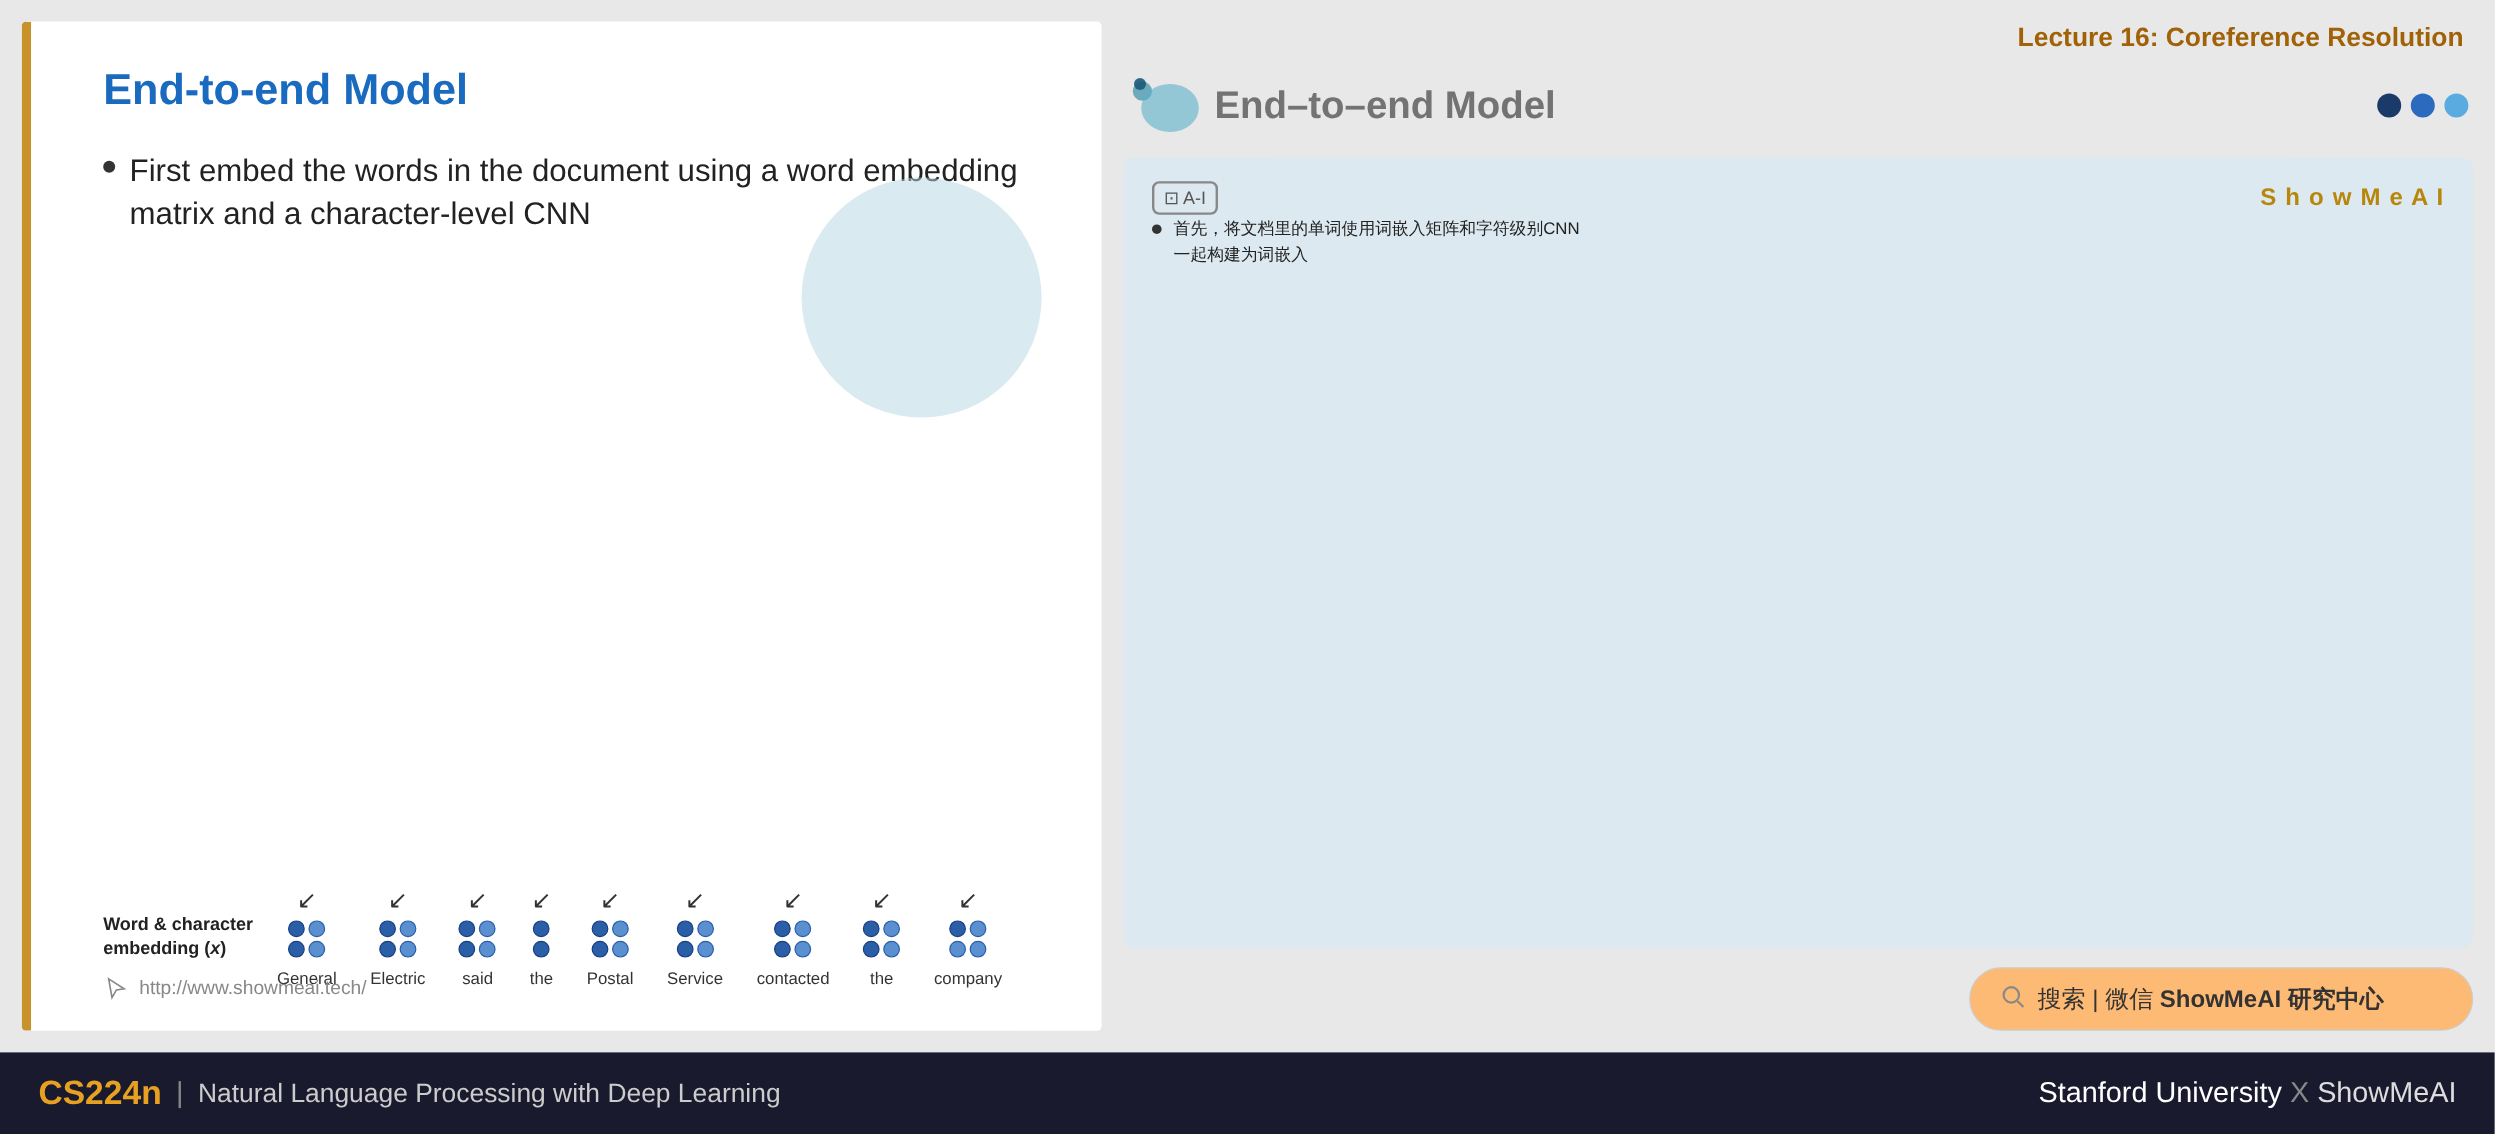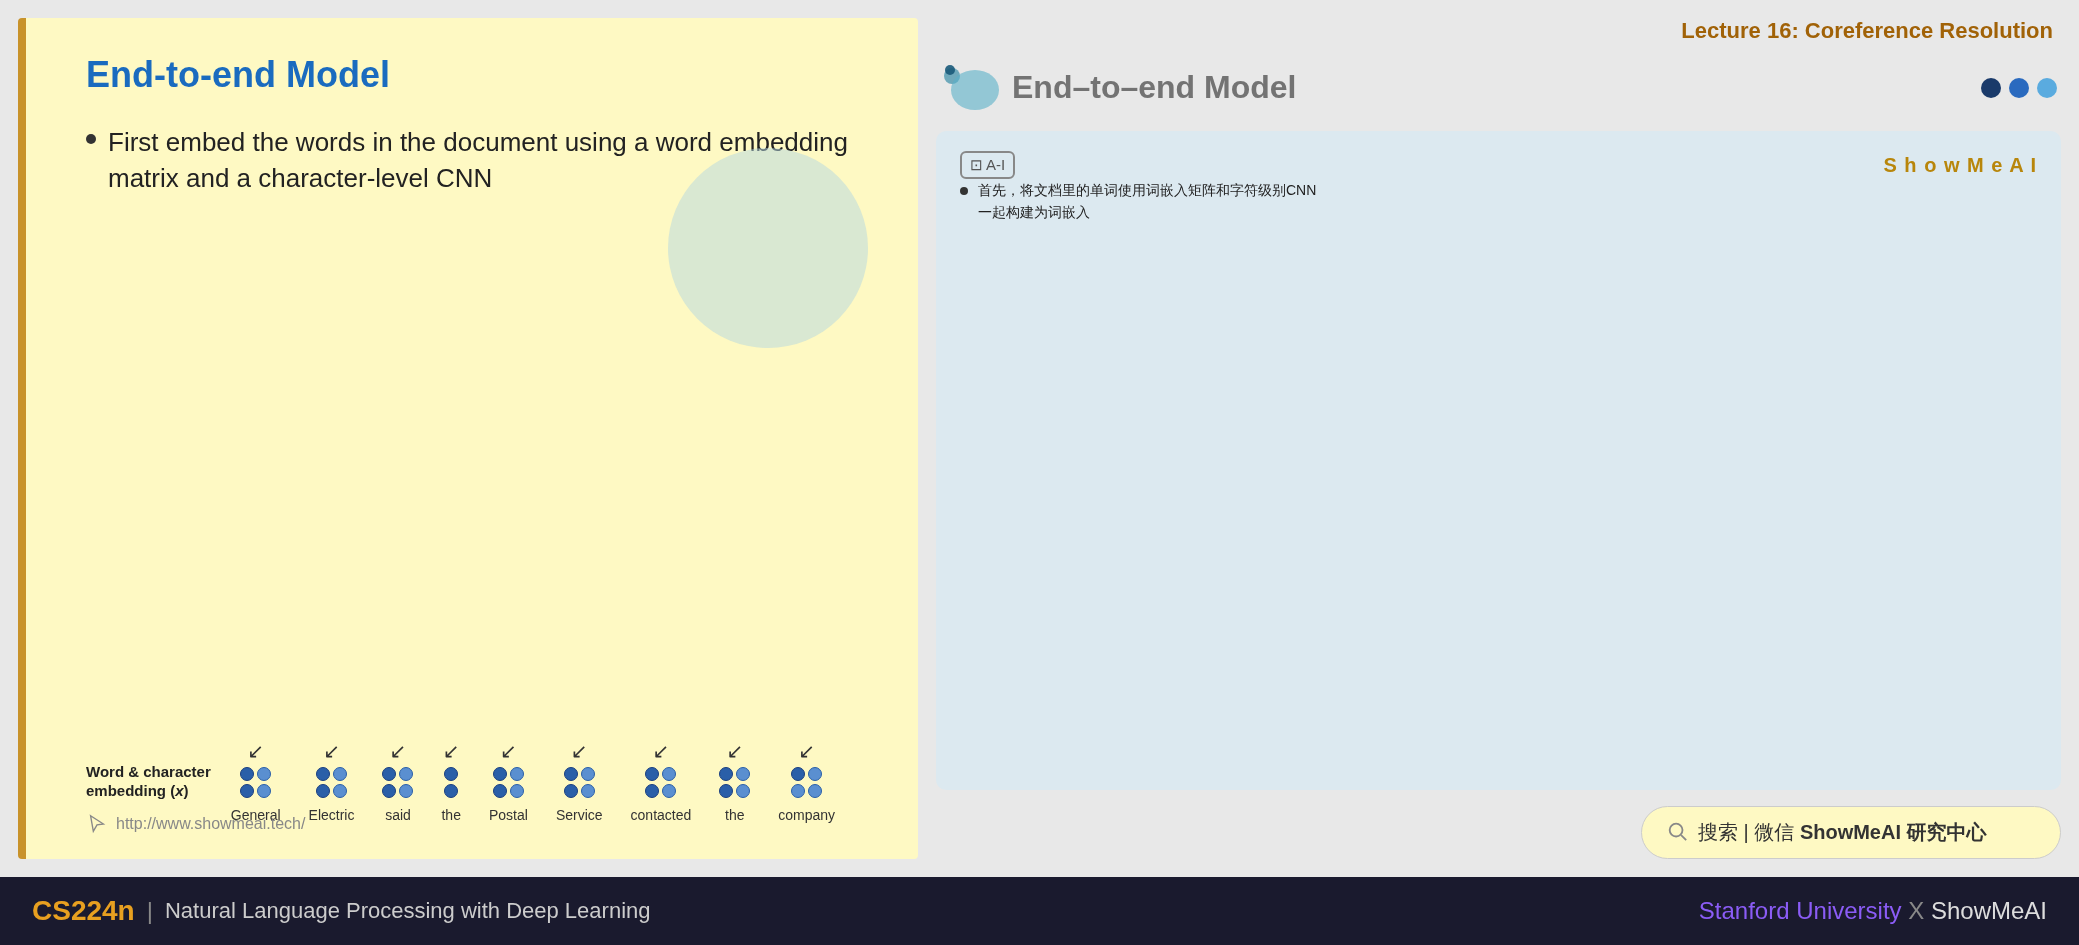--- a/index.html
+++ b/index.html
@@ -16,21 +16,21 @@
     .main-content {
       display: flex;
       flex: 1;
       background: #e8e8e8;
       padding: 18px 18px 18px 18px;
       gap: 18px;
     }
 
     
     .slide-panel {
-      background: #fef9c3;
+      background: #ffffff;
       border-radius: 4px;
       flex: 0 0 900px;
       position: relative;
       padding: 36px 48px 36px 60px;
       border-left: 8px solid #c8922a;
       display: flex;
       flex-direction: column;
     }
 
     .slide-title {
@@ -248,21 +248,21 @@
     }
 
     .translation-text {
       font-size: 14px;
       color: #222;
       line-height: 1.6;
     }
 
     
     .search-bar {
-      background: #fef9c3;
+      background: #fdba74;
       border: 1.5px solid #ccc;
       border-radius: 28px;
       padding: 12px 24px;
       display: flex;
       align-items: center;
       gap: 10px;
       align-self: flex-end;
       min-width: 420px;
     }
 
@@ -302,21 +302,21 @@
       font-size: 22px;
       color: #cccccc;
     }
 
     .bottom-right {
       font-size: 24px;
       color: #dddddd;
     }
 
     .stanford-text {
-      color: #8b5cf6;
+      color: #ffffff;
       margin-top: 21px;
     }
 
     .x-symbol {
       color: #888;
     }
 
     .showmeai-text {
       color: #dddddd;
     }

